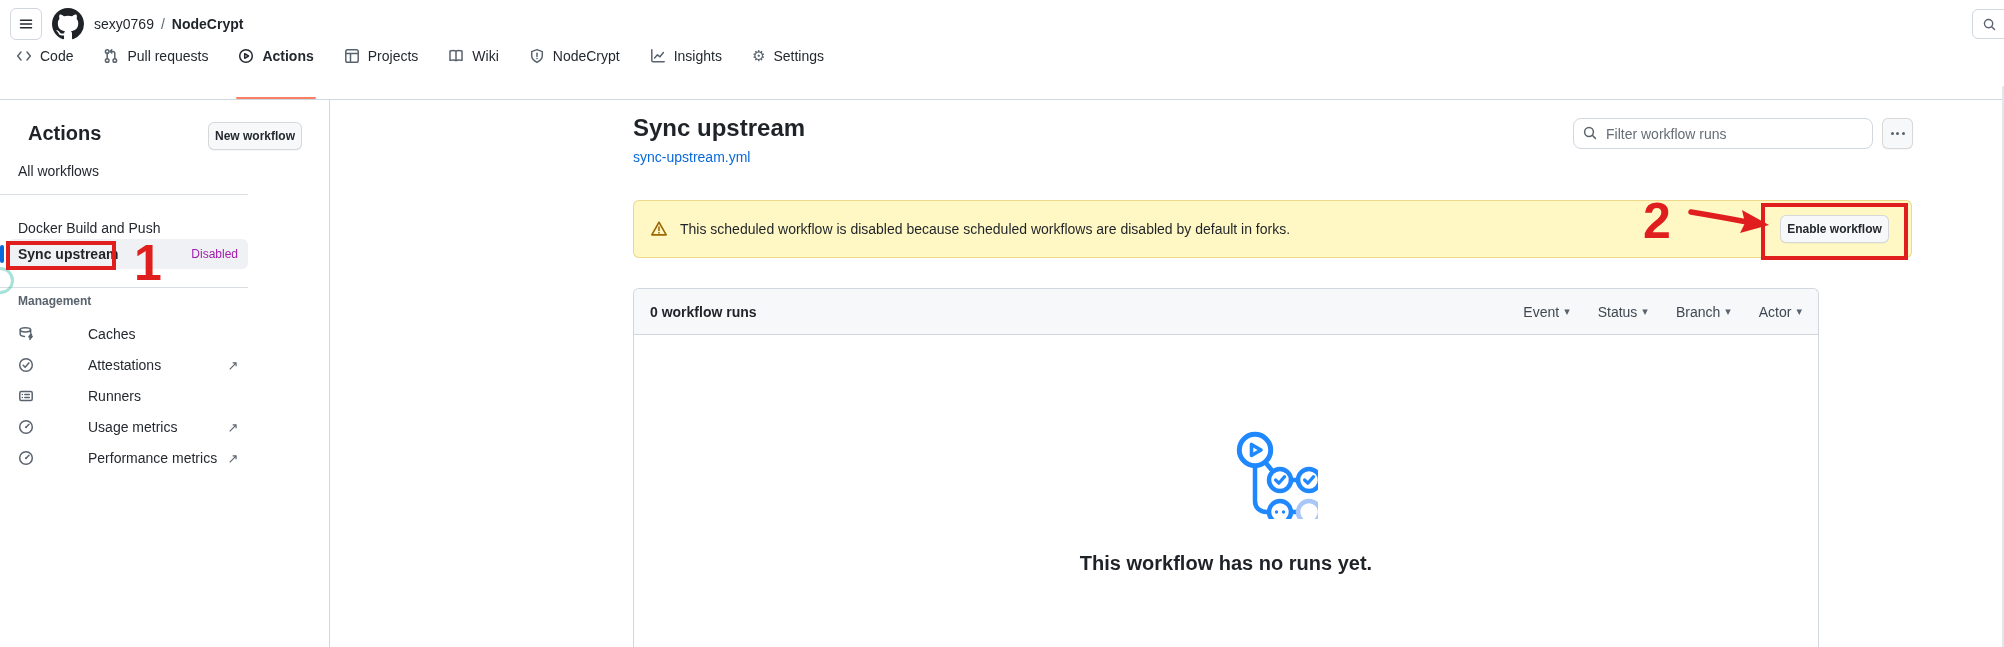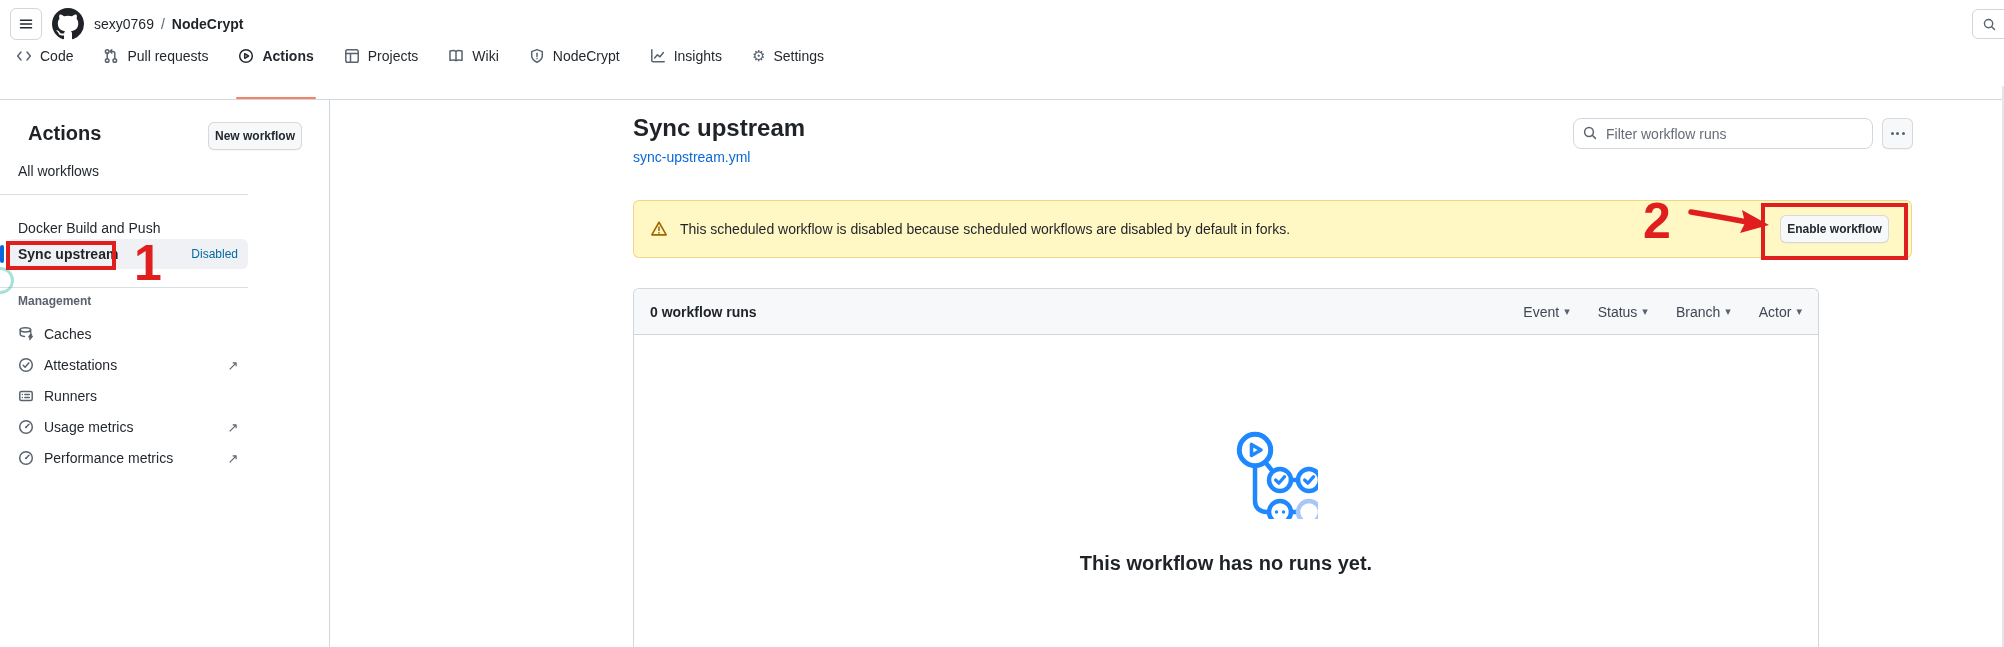--- a/index.html
+++ b/index.html
@@ -40,25 +40,25 @@
   .sidebar { position:absolute; left:0; top:100px; width:330px; height:547px; border-right:1px solid #d0d7de; }
   .sb-title { position:absolute; left:28px; top:22px; font-size:20px; font-weight:600; color:#1f2328; }
   .btn { background:#f6f8fa; border:1px solid rgba(31,35,40,0.15); border-radius:6px; color:#24292f;
     font-weight:600; font-family:"Liberation Sans",sans-serif; cursor:pointer;
     box-shadow:0 1px 0 rgba(31,35,40,0.04); }
   .sb-newwf { position:absolute; left:208px; top:22px; width:94px; height:28px; font-size:12px; }
   .sb-row { position:absolute; left:8px; width:240px; height:30px; border-radius:6px; display:flex;
     align-items:center; padding:0 10px; font-size:14px; color:#24292f; cursor:pointer; }
   .sb-row.selected { background:#eff1f4; font-weight:600; color:#1f2328; }
   .sb-accent { position:absolute; left:0; top:145px; width:4px; height:18px; border-radius:2px; background:#0969da; }
-  .sb-badge { margin-left:auto; font-size:12px; font-weight:400; color:#0369a1; }
+  .sb-badge { margin-left:auto; font-size:12px; font-weight:400; color:#a21caf; }
   .sb-divider { position:absolute; left:0; width:248px; height:1px; background:#d8dee4; }
   .sb-sec { position:absolute; left:18px; font-size:12px; font-weight:700; color:#59636e; }
   .mg-row { position:absolute; left:8px; width:240px; height:30px; border-radius:6px; display:flex;
-    align-items:center; padding-left:10px; font-size:14px; color:#24292f; cursor:pointer; }
+    align-items:center; padding-left:10px; font-size:14px; color:#24292f; cursor:pointer;gap:44px; }
   .mg-row .micon { width:16px; height:16px; margin-right:10px; }
   .mg-ext { position:absolute; left:216px; width:18px; text-align:center; color:#59636e; font-size:13px; }
 
   
   .main-title { position:absolute; left:633px; top:114px; font-size:24px; font-weight:600; color:#1f2328; }
   .wf-file { position:absolute; left:633px; top:149px; font-size:14px; color:#0969da; text-decoration:none; cursor:pointer; }
   .filter-wrap { position:absolute; left:1573px; top:118px; width:300px; height:31px; }
   .filter-wrap svg { position:absolute; left:9px; top:7px; }
   .filter-input { width:300px; height:31px; border:1px solid #d0d7de; border-radius:8px; background:#fff;
     padding:0 8px 0 32px; font-size:14px; font-family:"Liberation Sans",sans-serif; color:#1f2328; }

